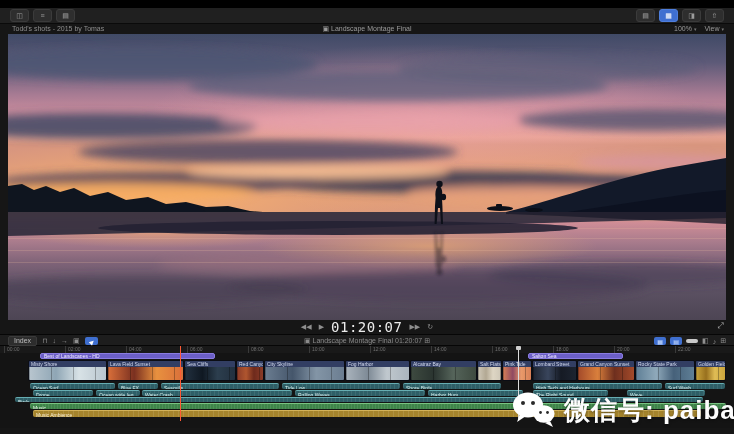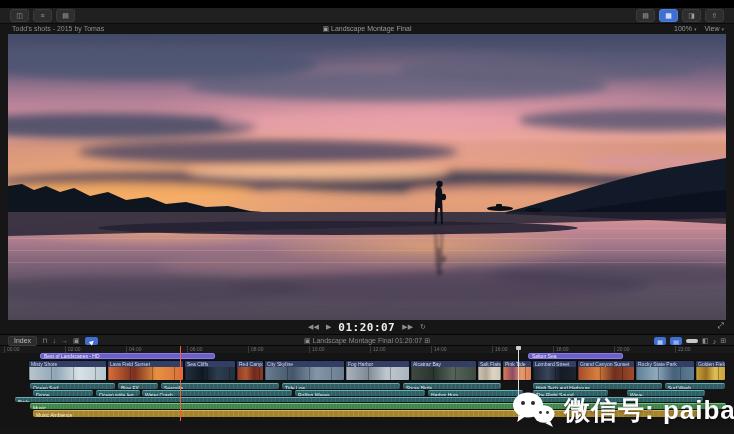--- a/index.html
+++ b/index.html
@@ -23,21 +23,21 @@
   .vh-right{position:absolute;right:10px;top:1px;display:flex;gap:8px;color:#9a9a9a;}
   .caret{font-size:5px;color:#7a7a7a;margin-left:2px;}
 
   
   .canvas{position:absolute;left:8px;top:26px;width:718px;height:286px;background:#000;overflow:hidden;}
   .canvas svg{display:block;}
 
   
   .transport{position:absolute;left:0;top:312px;right:0;height:14px;background:#161616;
              display:flex;align-items:center;justify-content:center;gap:7px;color:#8f8f8f;font-size:7px;}
-  .timecode{font-family:"DejaVu Sans Mono",monospace;font-size:11px;color:#ececec;letter-spacing:.5px;font-weight:bold;}
+  .timecode{font-family:"DejaVu Sans Mono",monospace;font-size:14px;color:#ececec;letter-spacing:.5px;}
   .tools{position:absolute;left:8px;top:314px;display:flex;gap:9px;}
   .tool{font-size:7px;color:#8d8d8d;display:flex;align-items:center;gap:2px;}
   .expand{position:absolute;right:10px;top:313px;font-size:8px;color:#b2b2b2;}
 
   
   .tl-toolbar{position:absolute;left:0;top:326px;right:0;height:12px;background:#1d1d1d;
               border-top:1px solid #060606;border-bottom:1px solid #060606;box-sizing:border-box;}
   .tlt-left{position:absolute;left:8px;top:1px;display:flex;gap:5px;align-items:center;height:10px;}
   .index-btn{font-size:7px;color:#bdbdbd;background:#2d2d2d;border:1px solid #3a3a3a;border-radius:2px;
              padding:0 5px;line-height:8px;height:8px;}

